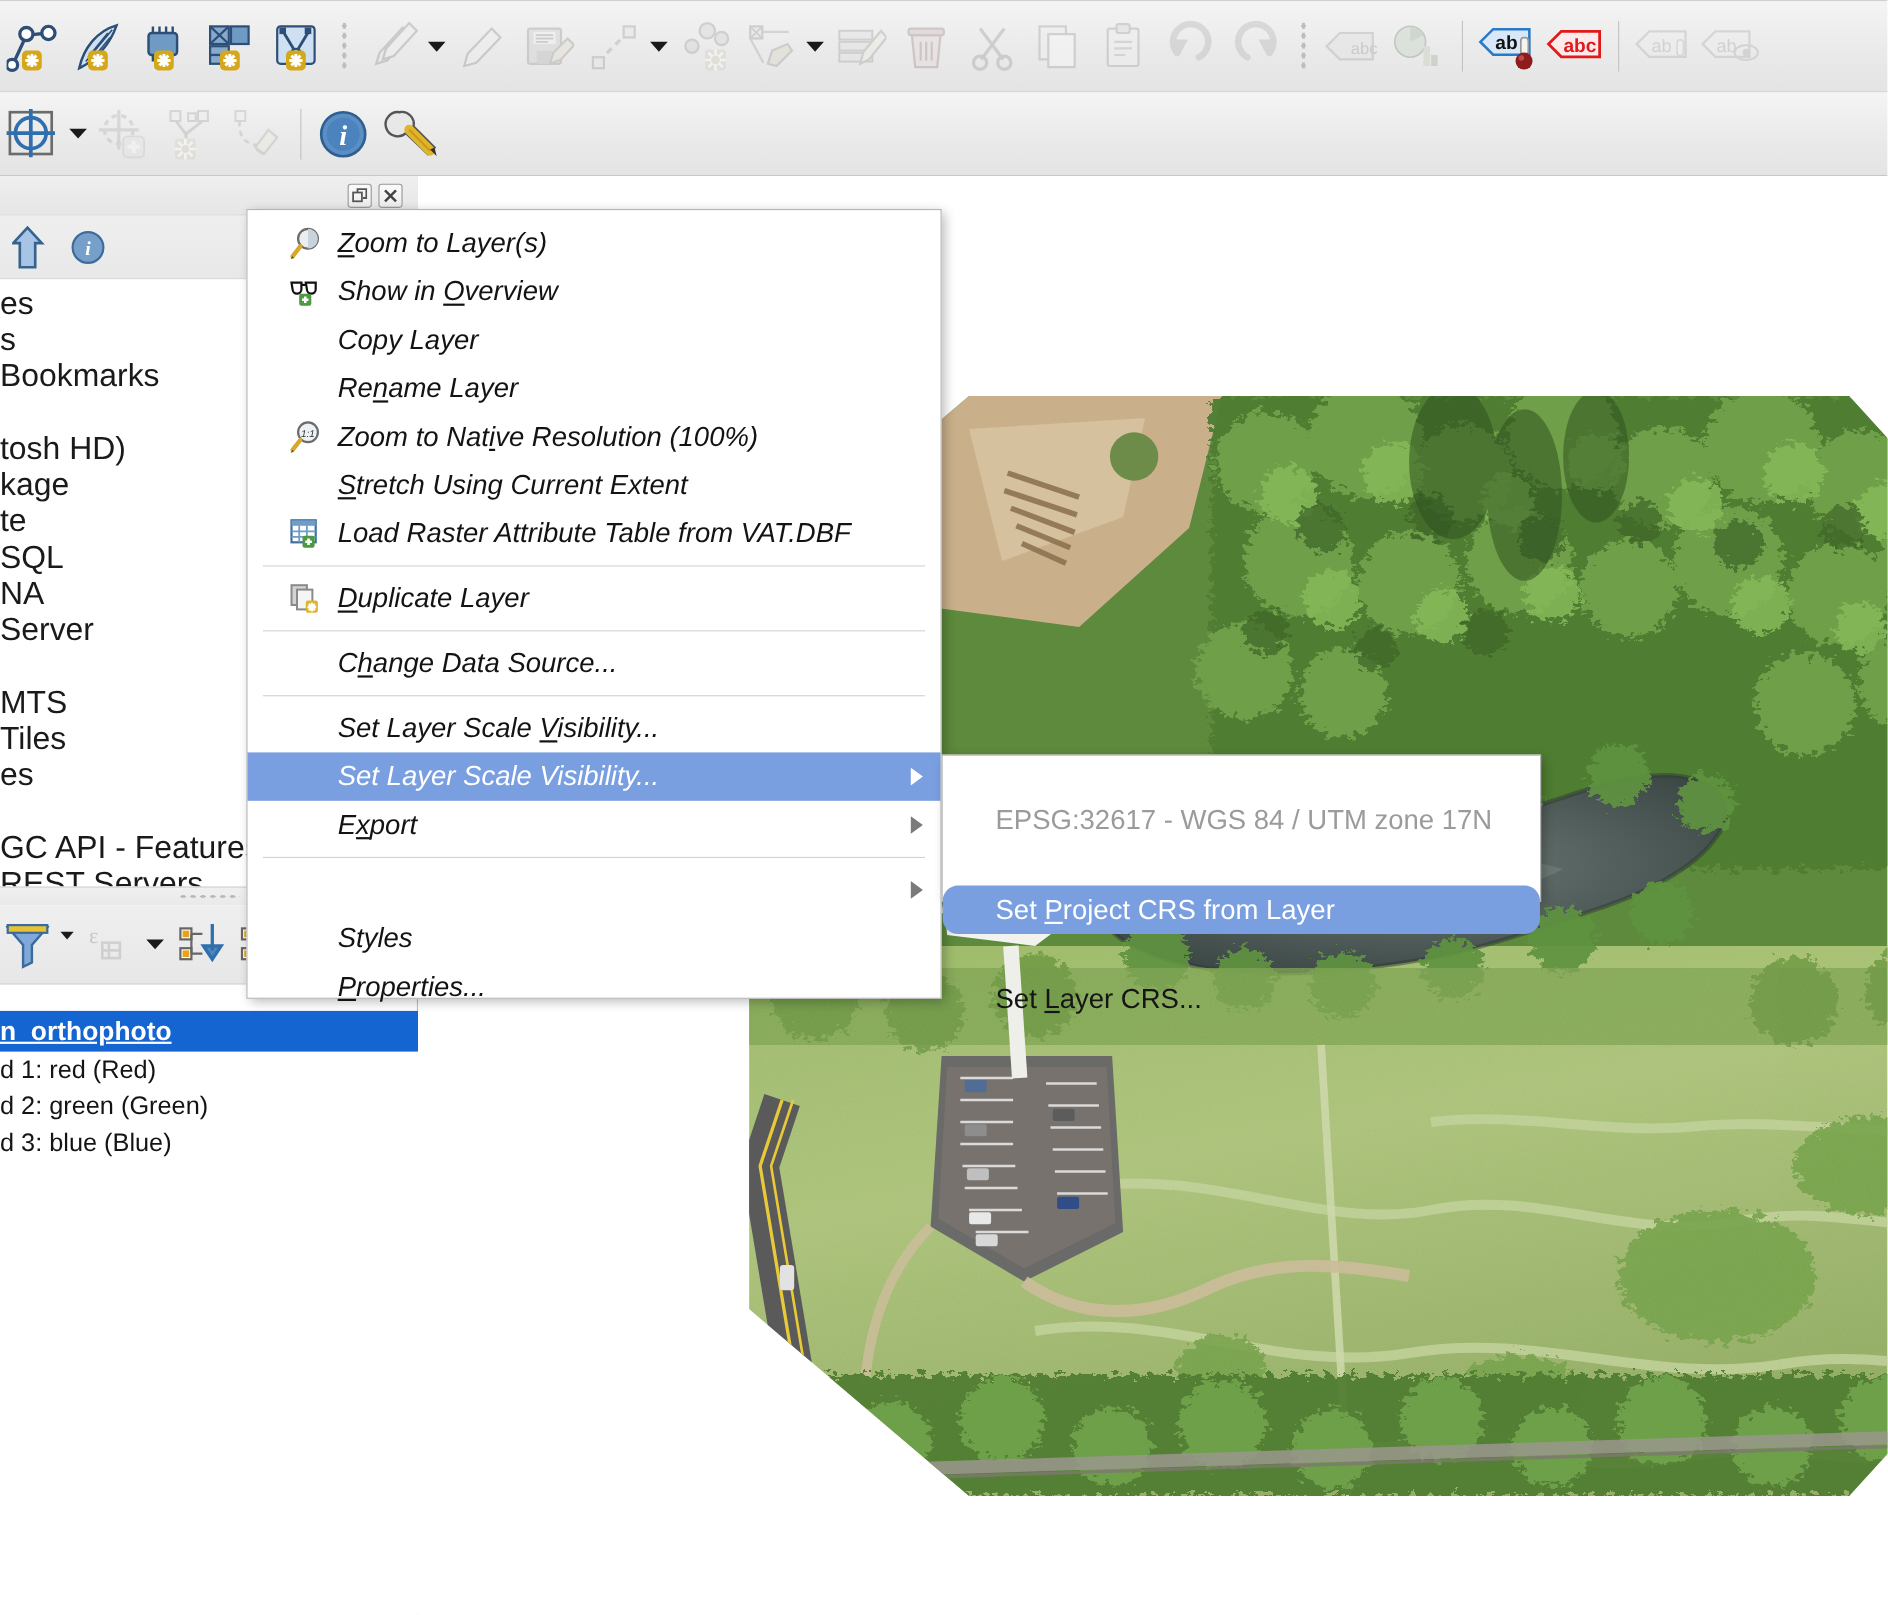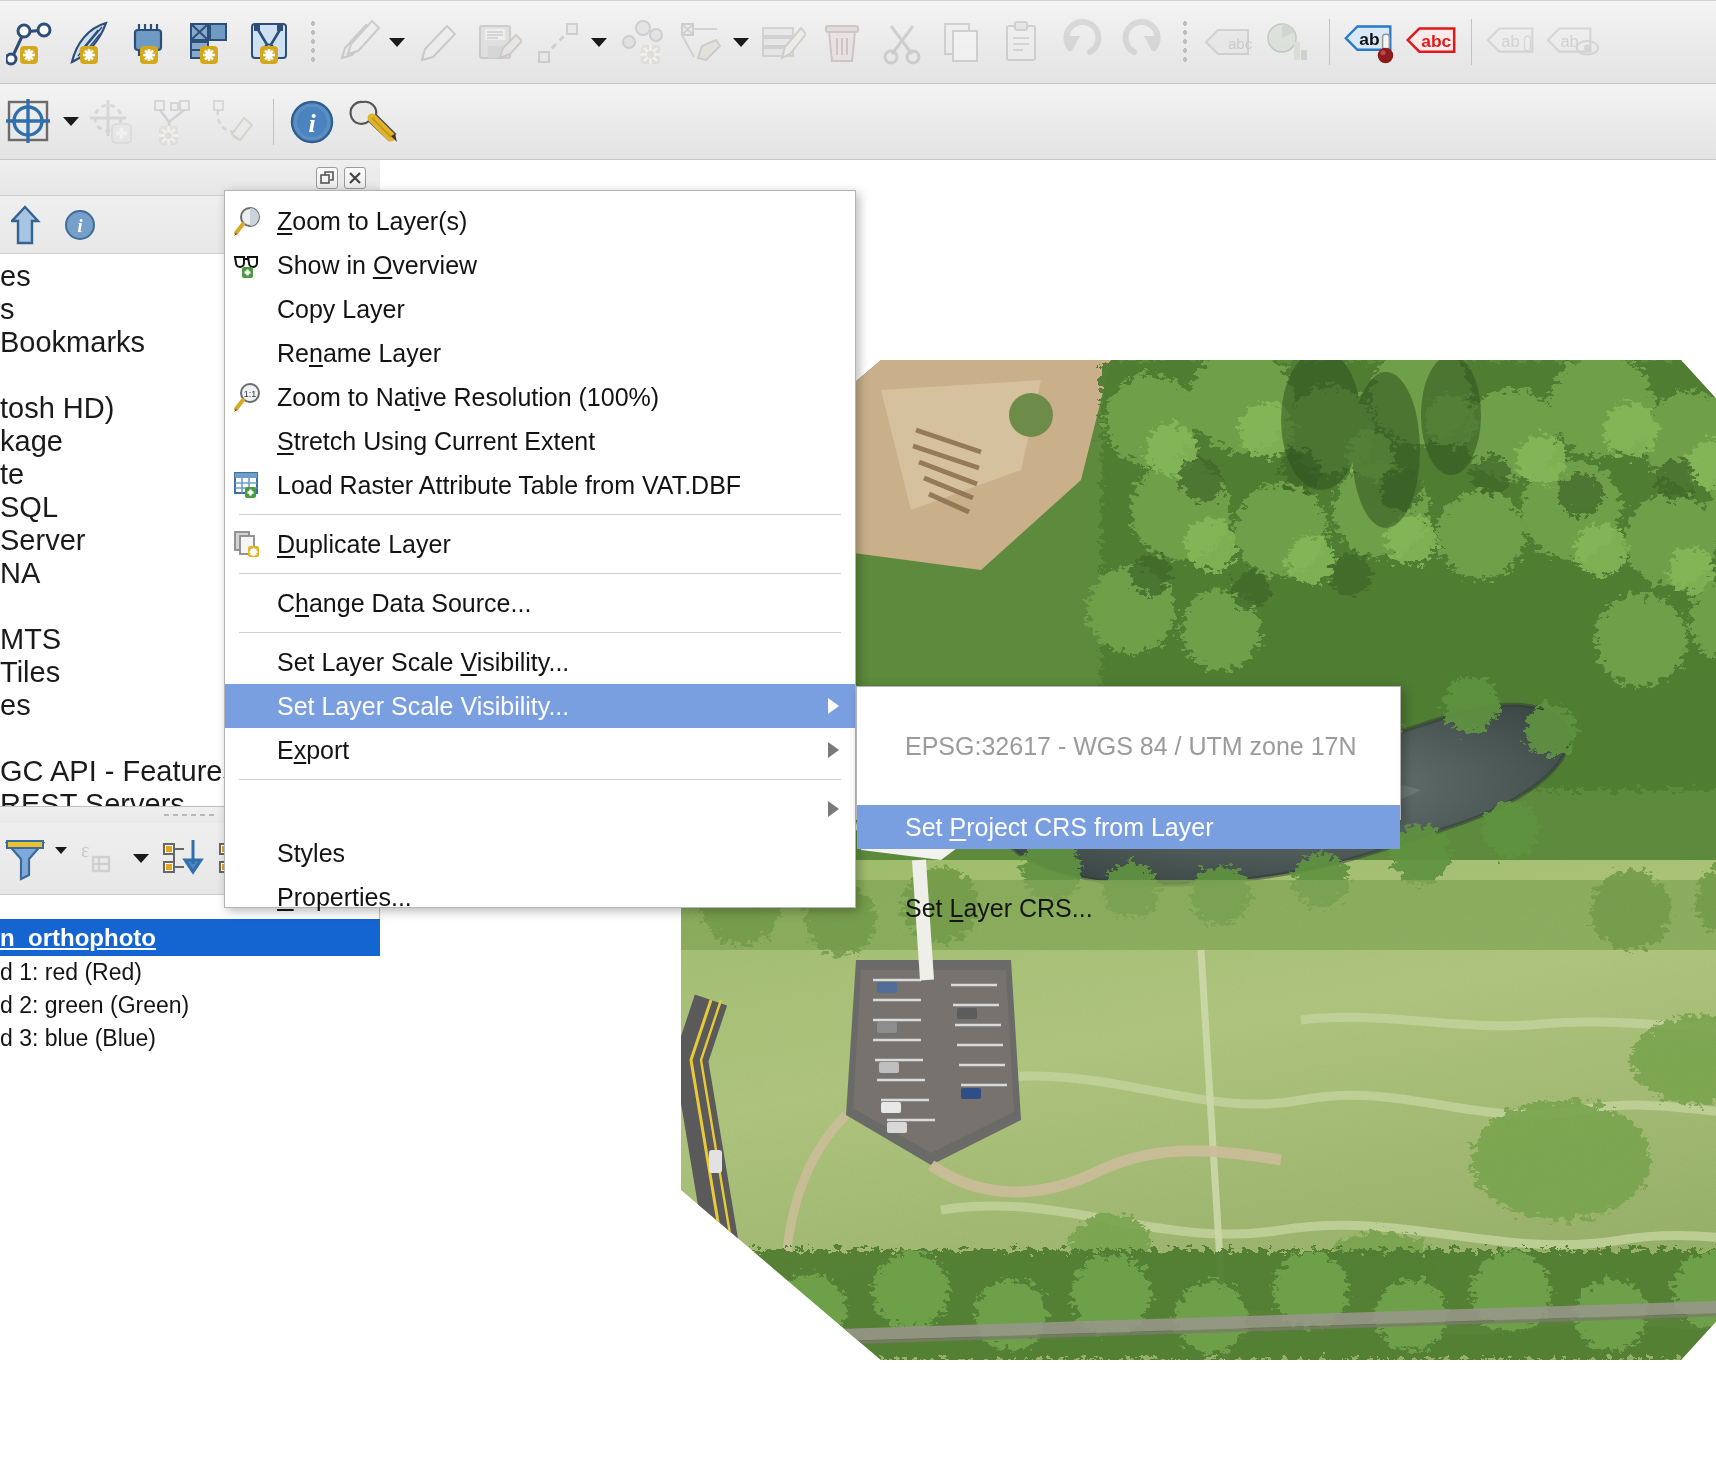--- a/index.html
+++ b/index.html
@@ -93,42 +93,42 @@
   #ortho svg { display:block; }
 
   
   #context-menu {
     position: absolute; left: 224px; top: 190px; width: 632px; height: 718px;
     background: #ffffff; border: 1px solid #b4b4b4;
     box-shadow: 3px 3px 10px rgba(0,0,0,0.28);
     padding: 8px 0 10px 0;
   }
   .mi { height: 44px; display: flex; align-items: center; position: relative;
-        font-size: 25px; color: #131313; padding-left: 4px; white-space: nowrap; }
+        font-size: 25px; color: #131313; padding-left: 34px; white-space: nowrap; font-style: italic; }
   .mi .mi-icon { width: 38px; height: 30px; margin-right: 10px; flex: none;
                  display:flex; align-items:center; justify-content:center; }
   .mi .mi-label { flex: 1; }
   .mi.sel { background: #7a9fe0; color: #ffffff; }
   .mi-sep { height: 1px; background: #d2d2d2; margin: 7px 14px 7px 14px; }
   .mi-arrow { position: absolute; right: 16px; width:0;height:0;
      border-top: 8px solid transparent; border-bottom: 8px solid transparent;
      border-left: 11px solid #7a7a7a; }
   .mi.sel .mi-arrow { border-left-color: #ffffff; }
   u { text-decoration: underline; text-underline-offset: 3px; }
 
   
   #crs-submenu {
     position: absolute; left: 856px; top: 686px; width: 545px; height: 134px;
     background: #ffffff; border: 1px solid #b4b4b4;
     box-shadow: 3px 3px 10px rgba(0,0,0,0.28);
   }
   .smi { height: 44px; display:flex; align-items:center; padding-left: 48px;
          font-size: 25px; color: #151515; white-space: nowrap; margin-top: 37px; }
   .smi.disabled { color: #9b9b9b; }
-  .smi.sel { background: #7a9fe0; color: #ffffff; }
+  .smi.sel { background: #7a9fe0; color: #ffffff; border-radius: 14px; }
 </style>
 </head>
 <body>
 
 <div id="app">
 
   <div class="toolbar" id="toolbar-row-1">
 
     <div class="tb-item tb-btn">
       <svg width="48" height="48" viewBox="0 0 48 48">
@@ -691,22 +691,22 @@
 
     <div id="browser-tree">
       <div class="bt-row">es</div>
       <div class="bt-row">s</div>
       <div class="bt-row">Bookmarks</div>
       <div class="bt-row gap"></div>
       <div class="bt-row">tosh HD)</div>
       <div class="bt-row">kage</div>
       <div class="bt-row">te</div>
       <div class="bt-row">SQL</div>
+      <div class="bt-row">NA</div>
       <div class="bt-row"> Server</div>
-      <div class="bt-row">NA</div>
       <div class="bt-row gap"></div>
       <div class="bt-row">MTS</div>
       <div class="bt-row">Tiles</div>
       <div class="bt-row">es</div>
       <div class="bt-row gap"></div>
       <div class="bt-row">GC API - Features</div>
       <div class="bt-row">REST Servers</div>
     </div>
   </div>
 

